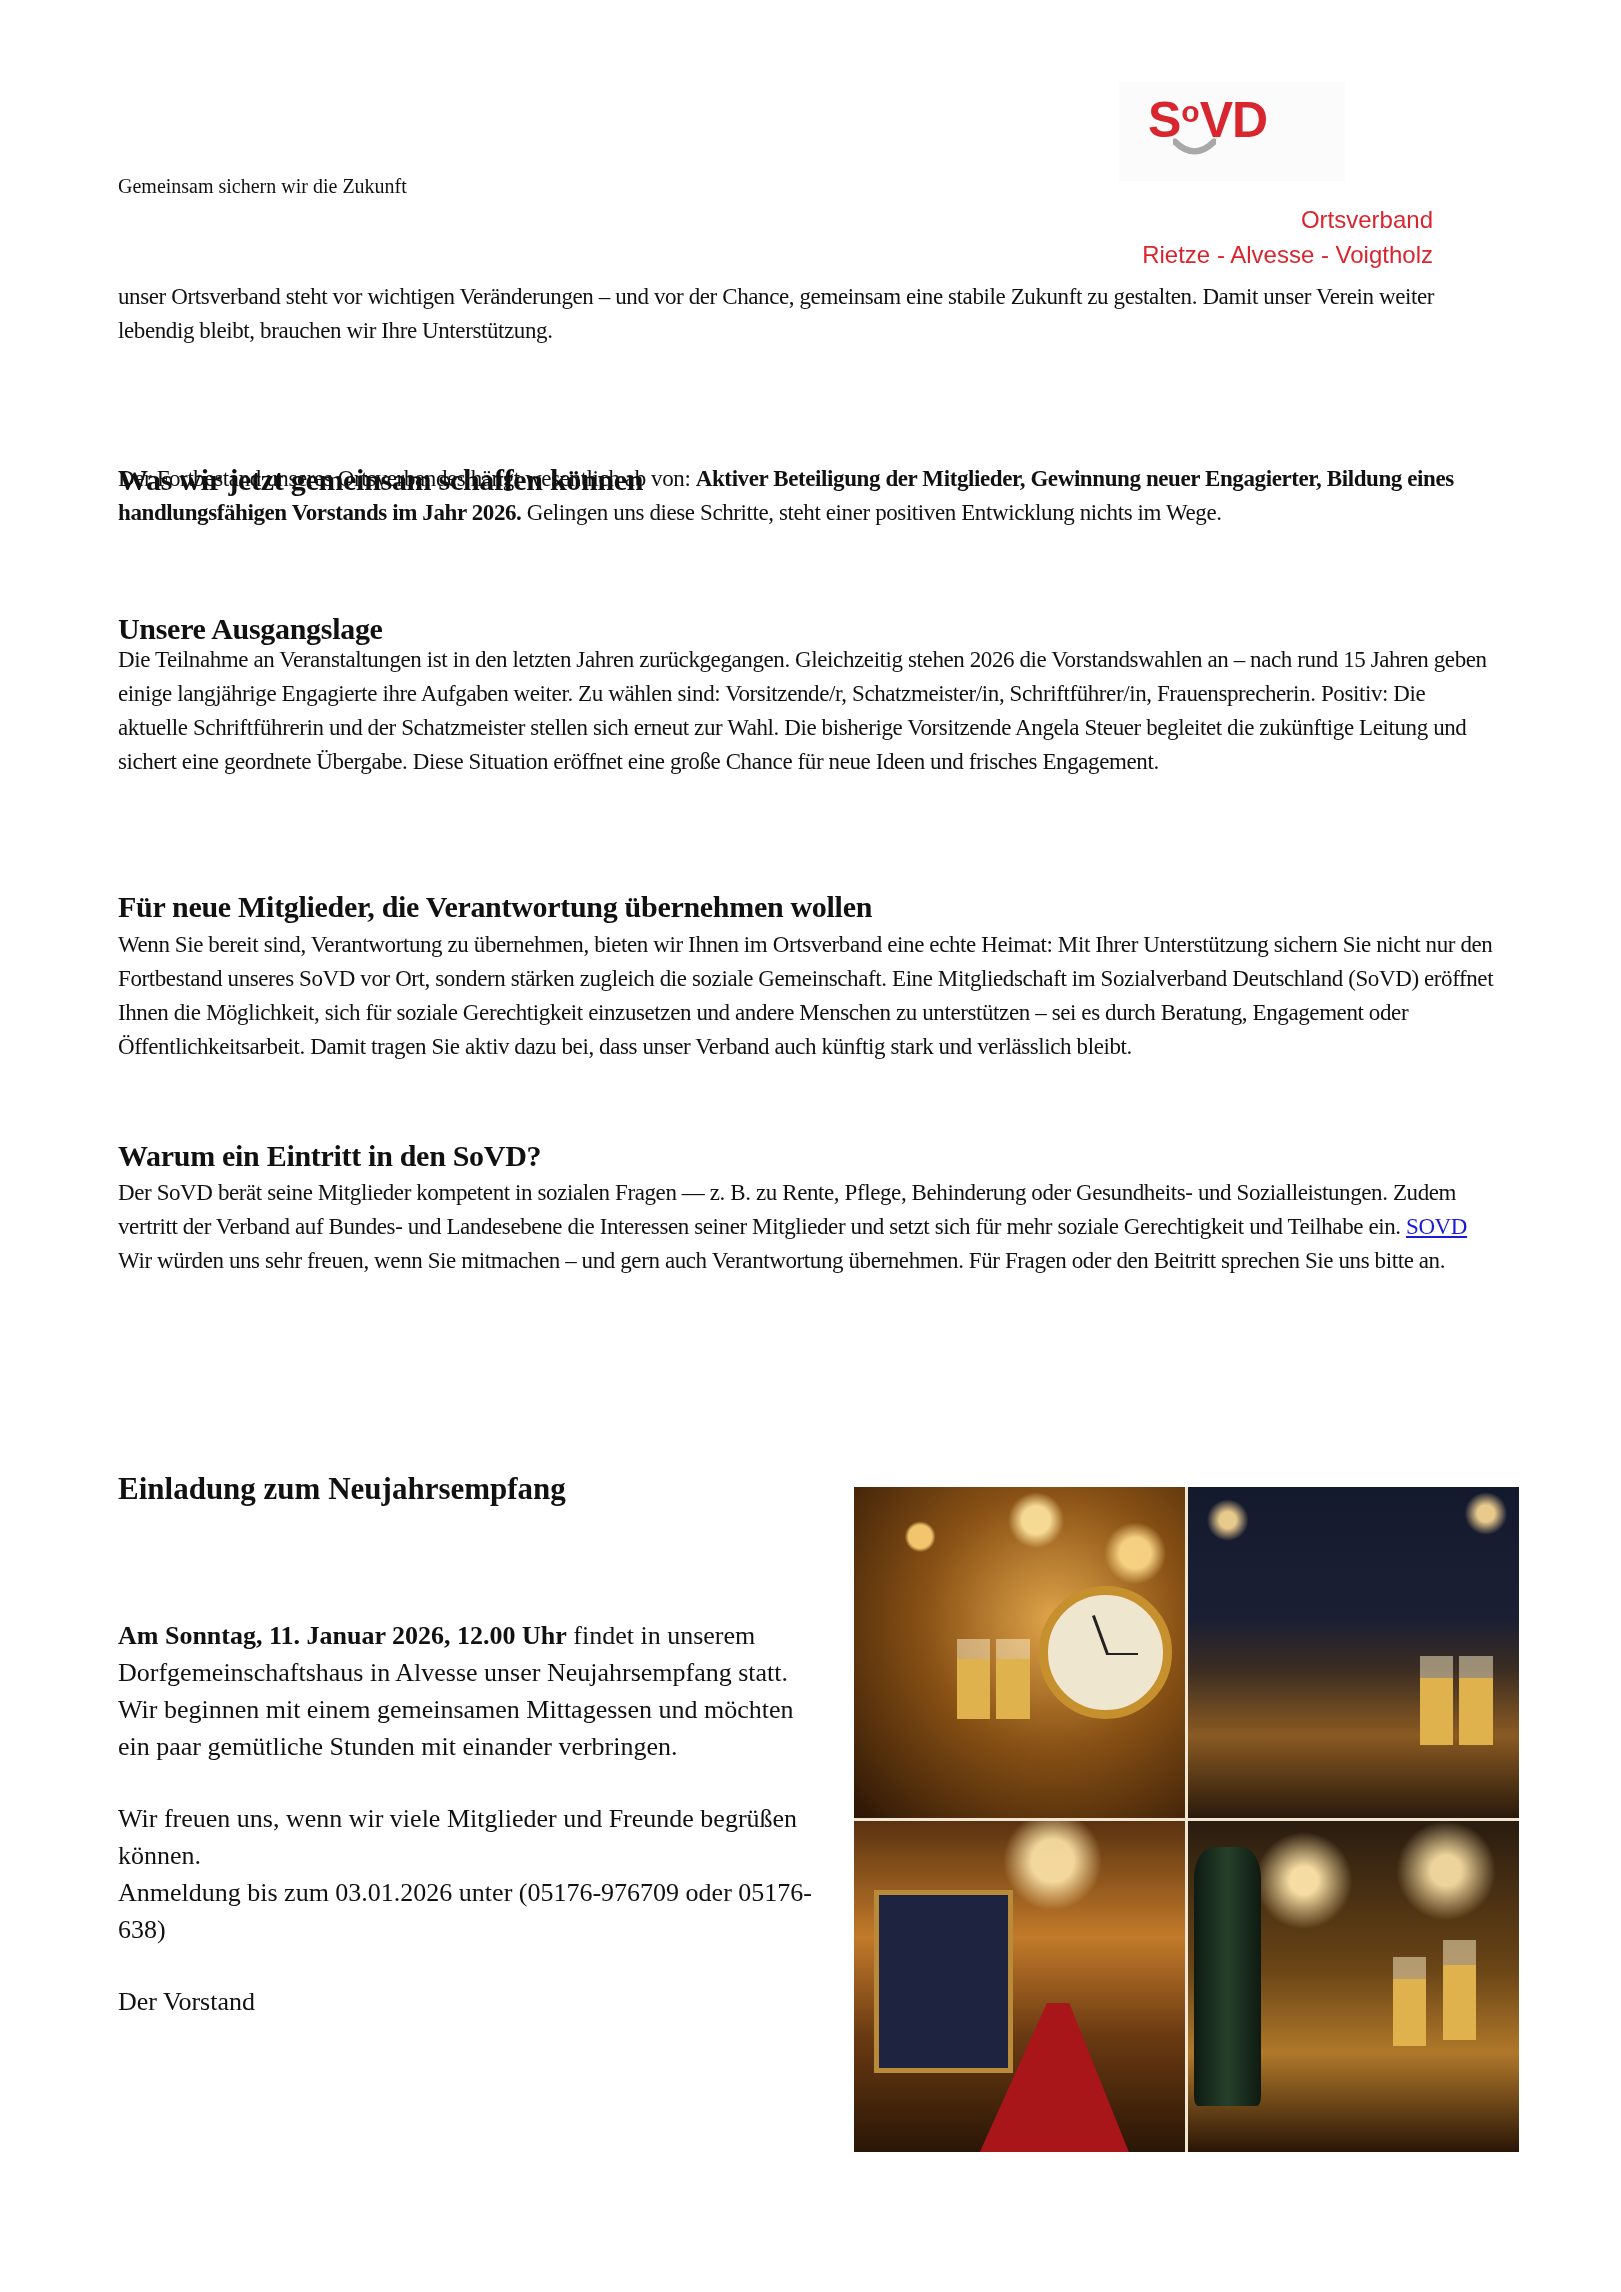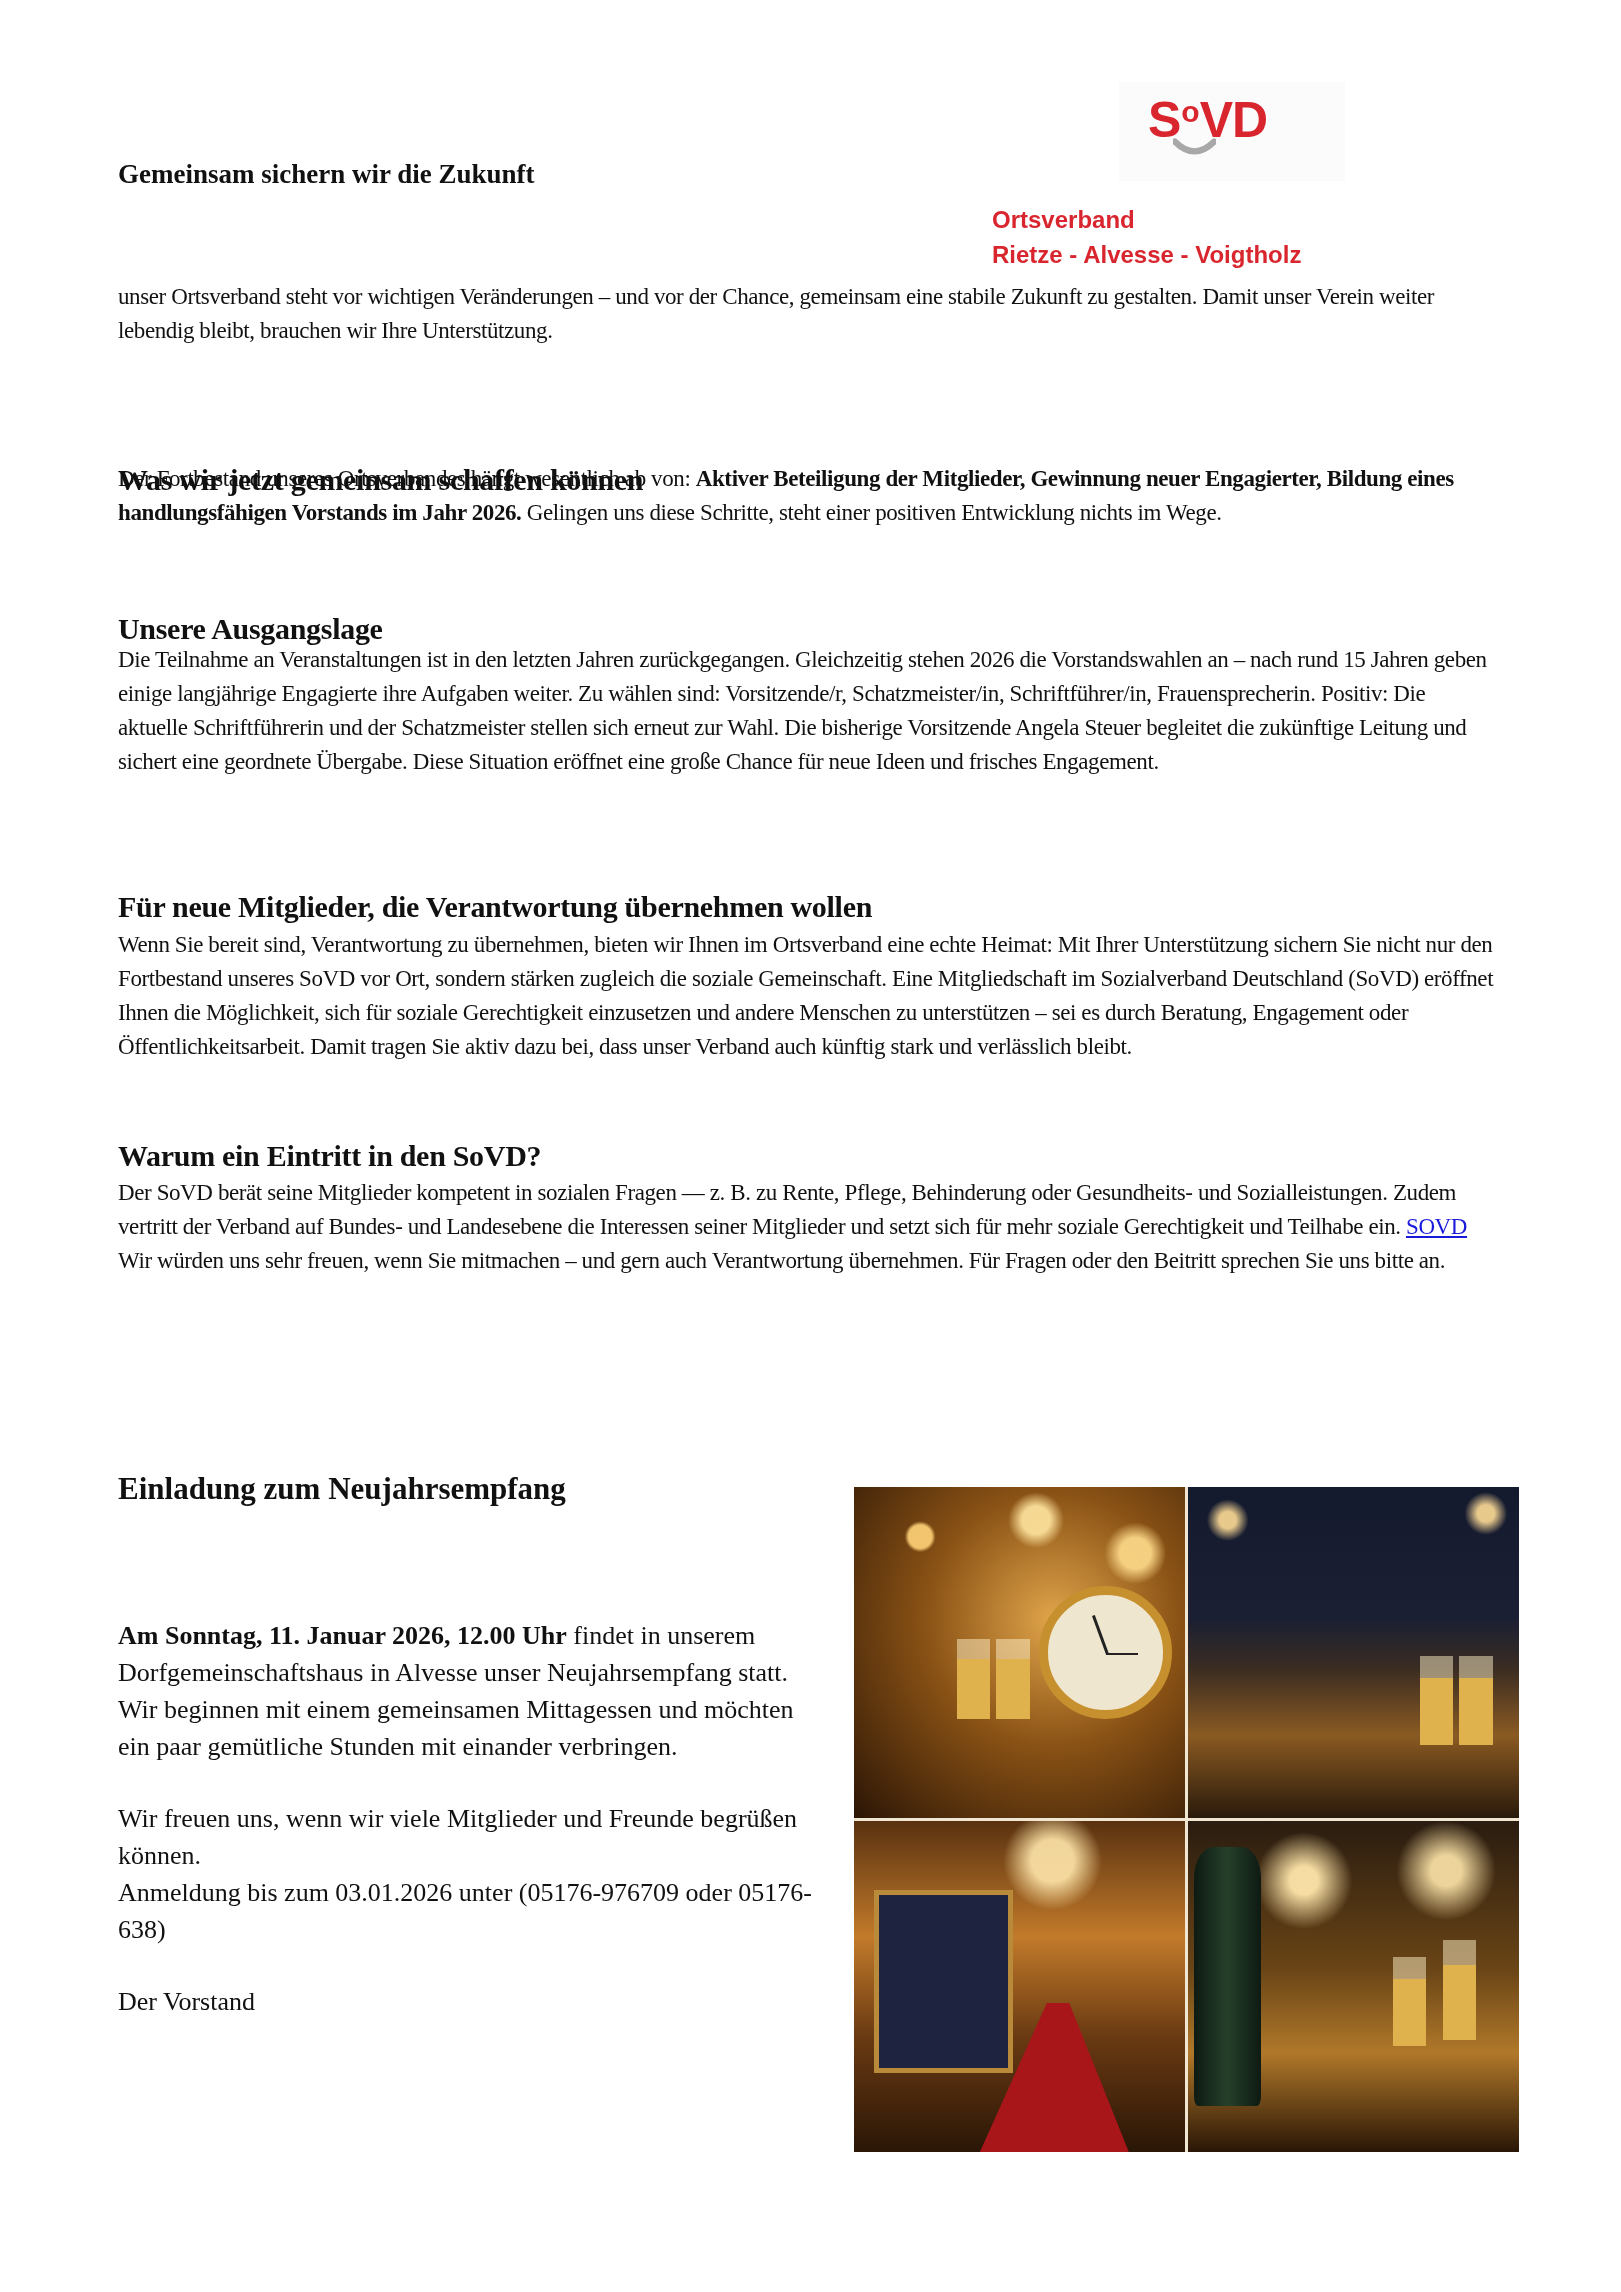--- a/index.html
+++ b/index.html
@@ -20,29 +20,29 @@
     font-family: "Liberation Sans", "DejaVu Sans", sans-serif;
     font-weight: bold; color: #d9262e; letter-spacing: -0.9px;
     line-height: 1;
   }
   .logo-mark .big { font-size: 50px; }
   .logo-mark .small-o { font-size: 30px; vertical-align: 14.3px; margin: 0 0.9px; }
   .logo-smile {
     position: absolute; left: 54px; top: 56px; width: 43px; height: 19.7px;
   }
   .logo-sub {
-    left: 992px; width: 403px; text-align: left;
+    left: 1030px; width: 403px; text-align: right;
     font-family: "Liberation Sans", "DejaVu Sans", sans-serif;
-    font-weight: bold; color: #d9262e; font-size: 24px; line-height: 36px;
+    font-weight: normal; color: #d9262e; font-size: 24px; line-height: 36px;
   }
 
   
   .title {
-    left: 118px; top: 156px;
-    font-size: 27px; font-weight: bold; line-height: 37px;
+    left: 118px; top: 168px;
+    font-size: 20px; font-weight: normal; line-height: 37px;
   }
 
   .para {
     left: 118px; width: 1379px;
     font-size: 23px; line-height: 34px;
     letter-spacing: -0.4px;
   }
   .para b { font-weight: bold; }
   .heading {
     left: 118px; font-size: 30px; font-weight: bold; line-height: 39px;

